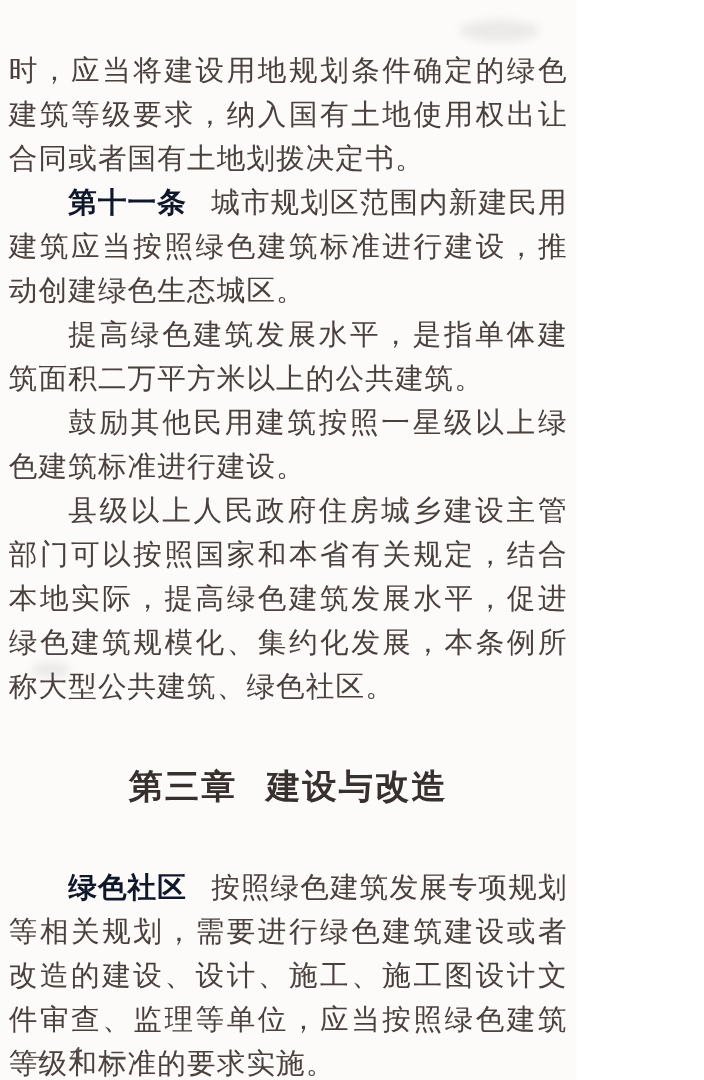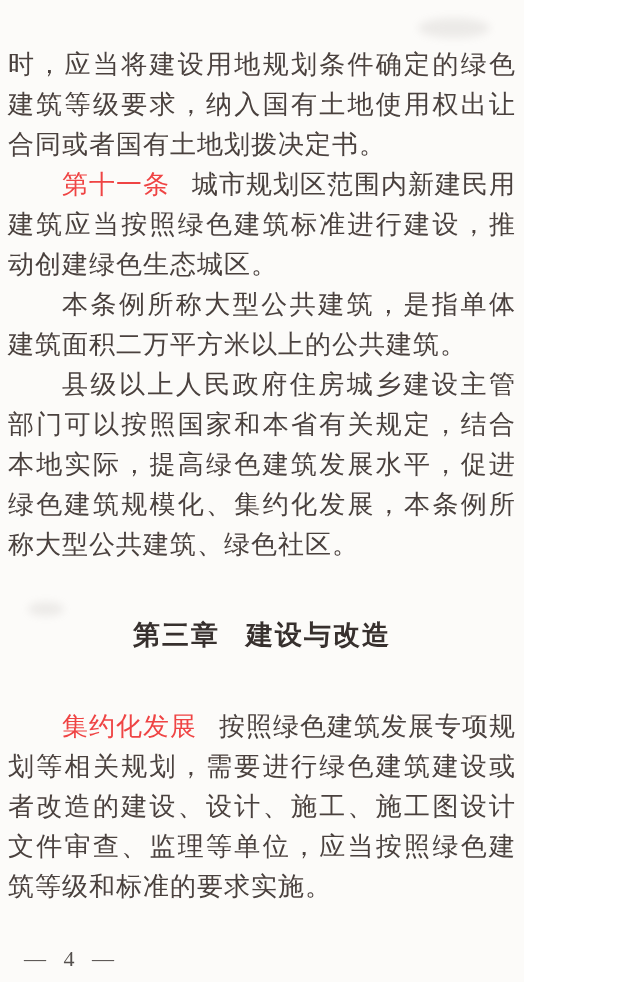--- a/index.html
+++ b/index.html
@@ -19,30 +19,30 @@
     right:8px;
     top:45px;
     font-size:26px;
     line-height:40px;
     letter-spacing:1px;
     text-align:justify;
   }
   .para{margin:0;}
   .indent{text-indent:54px;}
   .term{
-    font-weight:normal;
-    color:#ef4444;
+    font-weight:bold;
+    color:#0f172a;
     padding-right:22px;
   }
   .chapter{
     margin:50px 0 52px 0;
     text-align:center;
     text-indent:0;
     font-weight:bold;
-    font-size:27px;
+    font-size:31px;
     letter-spacing:2px;
     color:#37302e;
   }
   .chapter .chapter-num{padding-right:26px;}
   .footer{
     position:absolute;
     left:24px;
     bottom:10px;
     font-size:22px;
     letter-spacing:6px;
@@ -67,26 +67,27 @@
   <div class="artifact artifact-1"></div>
   <div class="artifact artifact-2"></div>
 
   <div class="content">
 
     <p class="para"><span>时，应当将建设用地规划条件确定的绿色建筑等级要求，纳入国有土地使用权出让合同或者国有土地划拨决定书。</span></p>
 
     <p class="para indent"><span class="term">第十一条</span><span>城市规划区范围内新建民用建筑应当按照绿色建筑标准进行建设，推动创建绿色生态城区。</span></p>
 
 
-    <p class="para indent"><span>本条例所称大型公共建筑，是指单体建筑面积二万平方米以上的公共建筑。</span></p>
+    <p class="para indent"><span>提高绿色建筑发展水平，是指单体建筑面积二万平方米以上的公共建筑。</span></p>
 
+    <p class="para indent"><span>鼓励其他民用建筑按照一星级以上绿色建筑标准进行建设。</span></p>
 
     <p class="para indent"><span>县级以上人民政府住房城乡建设主管部门可以按照国家和本省有关规定，结合本地实际，提高绿色建筑发展水平，促进绿色建筑规模化、集约化发展，本条例所称大型公共建筑、绿色社区。</span></p>
 
     <p class="para chapter"><span class="chapter-num">第三章</span><span>建设与改造</span></p>
 
-    <p class="para indent"><span class="term">集约化发展</span><span>按照绿色建筑发展专项规划等相关规划，需要进行绿色建筑建设或者改造的建设、设计、施工、施工图设计文件审查、监理等单位，应当按照绿色建筑等级和标准的要求实施。</span></p>
+    <p class="para indent"><span class="term">绿色社区</span><span>按照绿色建筑发展专项规划等相关规划，需要进行绿色建筑建设或者改造的建设、设计、施工、施工图设计文件审查、监理等单位，应当按照绿色建筑等级和标准的要求实施。</span></p>
 
   </div>
 
   <div class="footer">— 4 —</div>
 
 </div>
 
 </body></html>

